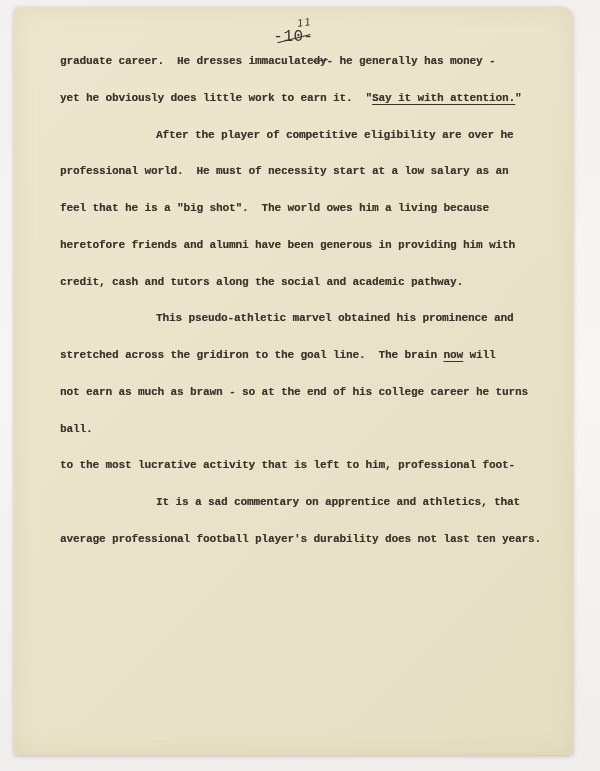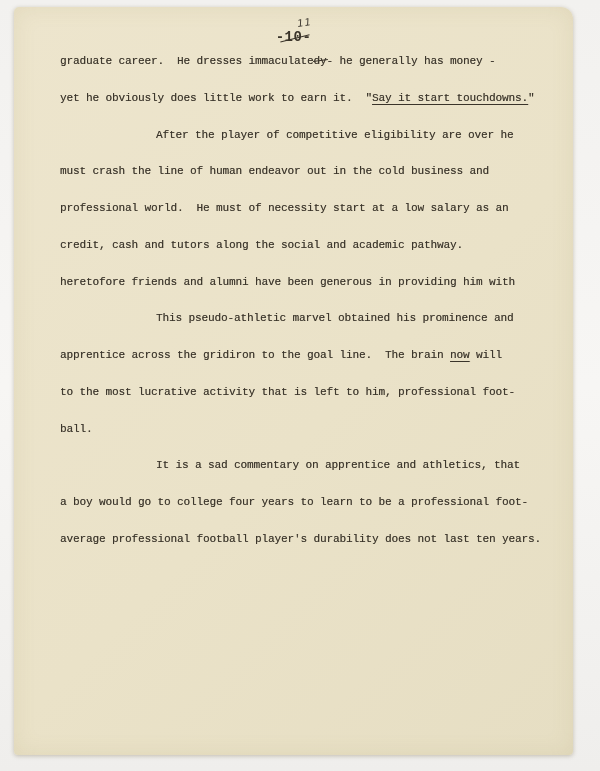--- a/index.html
+++ b/index.html
@@ -43,22 +43,22 @@
     font-family: "DejaVu Sans", sans-serif;
     font-style: italic;
     font-size: 10px;
     letter-spacing: 1px;
     color: #3f3a32;
     transform: rotate(-8deg);
   }
   .pageno {
     position: relative;
     display: inline-block;
-    font-size: 14px;
-    font-weight: 700;
+    font-size: 16px;
+    font-weight: 400;
     letter-spacing: 0.5px;
   }
   .pageno::after {
     content: "";
     position: absolute;
     left: 4px;
     right: 2px;
     top: 55%;
     height: 1.4px;
     background: #3a342a;
@@ -69,21 +69,21 @@
     top: 46px;
     left: 46px;
     right: 22px;
     color: #3a342a;
   }
   .line {
     height: 34.75px;
     padding-top: 2px;
     white-space: pre;
     font-size: 11px;
-    font-weight: 400;
+    font-weight: 700;
     letter-spacing: -0.1px;
     text-shadow: 0.2px 0 0 rgba(58, 52, 42, 0.55);
   }
   .line.indent { padding-left: 96px; }
   .line span.underline {
     text-decoration: underline;
     text-underline-offset: 2.5px;
     text-decoration-thickness: 1px;
   }
   .line span.strike {
@@ -106,29 +106,29 @@
 <div class="scan-bg">
   <div class="paper">
 
     <div class="pageno-wrap">
       <span class="hand-correction">11</span>
       <span class="pageno">-10-</span>
     </div>
 
     <div class="text-lines">
         <div class="line"><span>graduate career.  He dresses immaculate</span><span class="strike">dy</span><span>- he generally has money -</span></div>
-        <div class="line"><span>yet he obviously does little work to earn it.  "</span><span class="underline">Say it start touchdowns.</span><span>"</span></div>
+        <div class="line"><span>yet he obviously does little work to earn it.  "</span><span class="underline">Say it with attention.</span><span>"</span></div>
         <div class="line indent"><span>After the player of competitive eligibility are over he</span></div>
-        <div class="line"><span>must crash the line of human endeavor out in the cold business and</span></div>
         <div class="line"><span>professional world.  He must of necessity start at a low salary as an</span></div>
+        <div class="line"><span>feel that he is a "big shot".  The world owes him a living because</span></div>
+        <div class="line"><span>heretofore friends and alumni have been generous in providing him with</span></div>
         <div class="line"><span>credit, cash and tutors along the social and academic pathway.</span></div>
-        <div class="line"><span>heretofore friends and alumni have been generous in providing him with</span></div>
         <div class="line indent"><span>This pseudo-athletic marvel obtained his prominence and</span></div>
-        <div class="line"><span>apprentice across the gridiron to the goal line.  The brain </span><span class="underline">now</span><span> will</span></div>
+        <div class="line"><span>stretched across the gridiron to the goal line.  The brain </span><span class="underline">now</span><span> will</span></div>
+        <div class="line"><span>not earn as much as brawn - so at the end of his college career he turns</span></div>
+        <div class="line"><span>ball.</span></div>
         <div class="line"><span>to the most lucrative activity that is left to him, professional foot-</span></div>
-        <div class="line"><span>ball.</span></div>
         <div class="line indent"><span>It is a sad commentary on apprentice and athletics, that</span></div>
-        <div class="line"><span>a boy would go to college four years to learn to be a professional foot-</span></div>
         <div class="line"><span>average professional football player's durability does not last ten years.</span></div>
       </div>
 
   </div>
 </div>
 
 </body></html>

